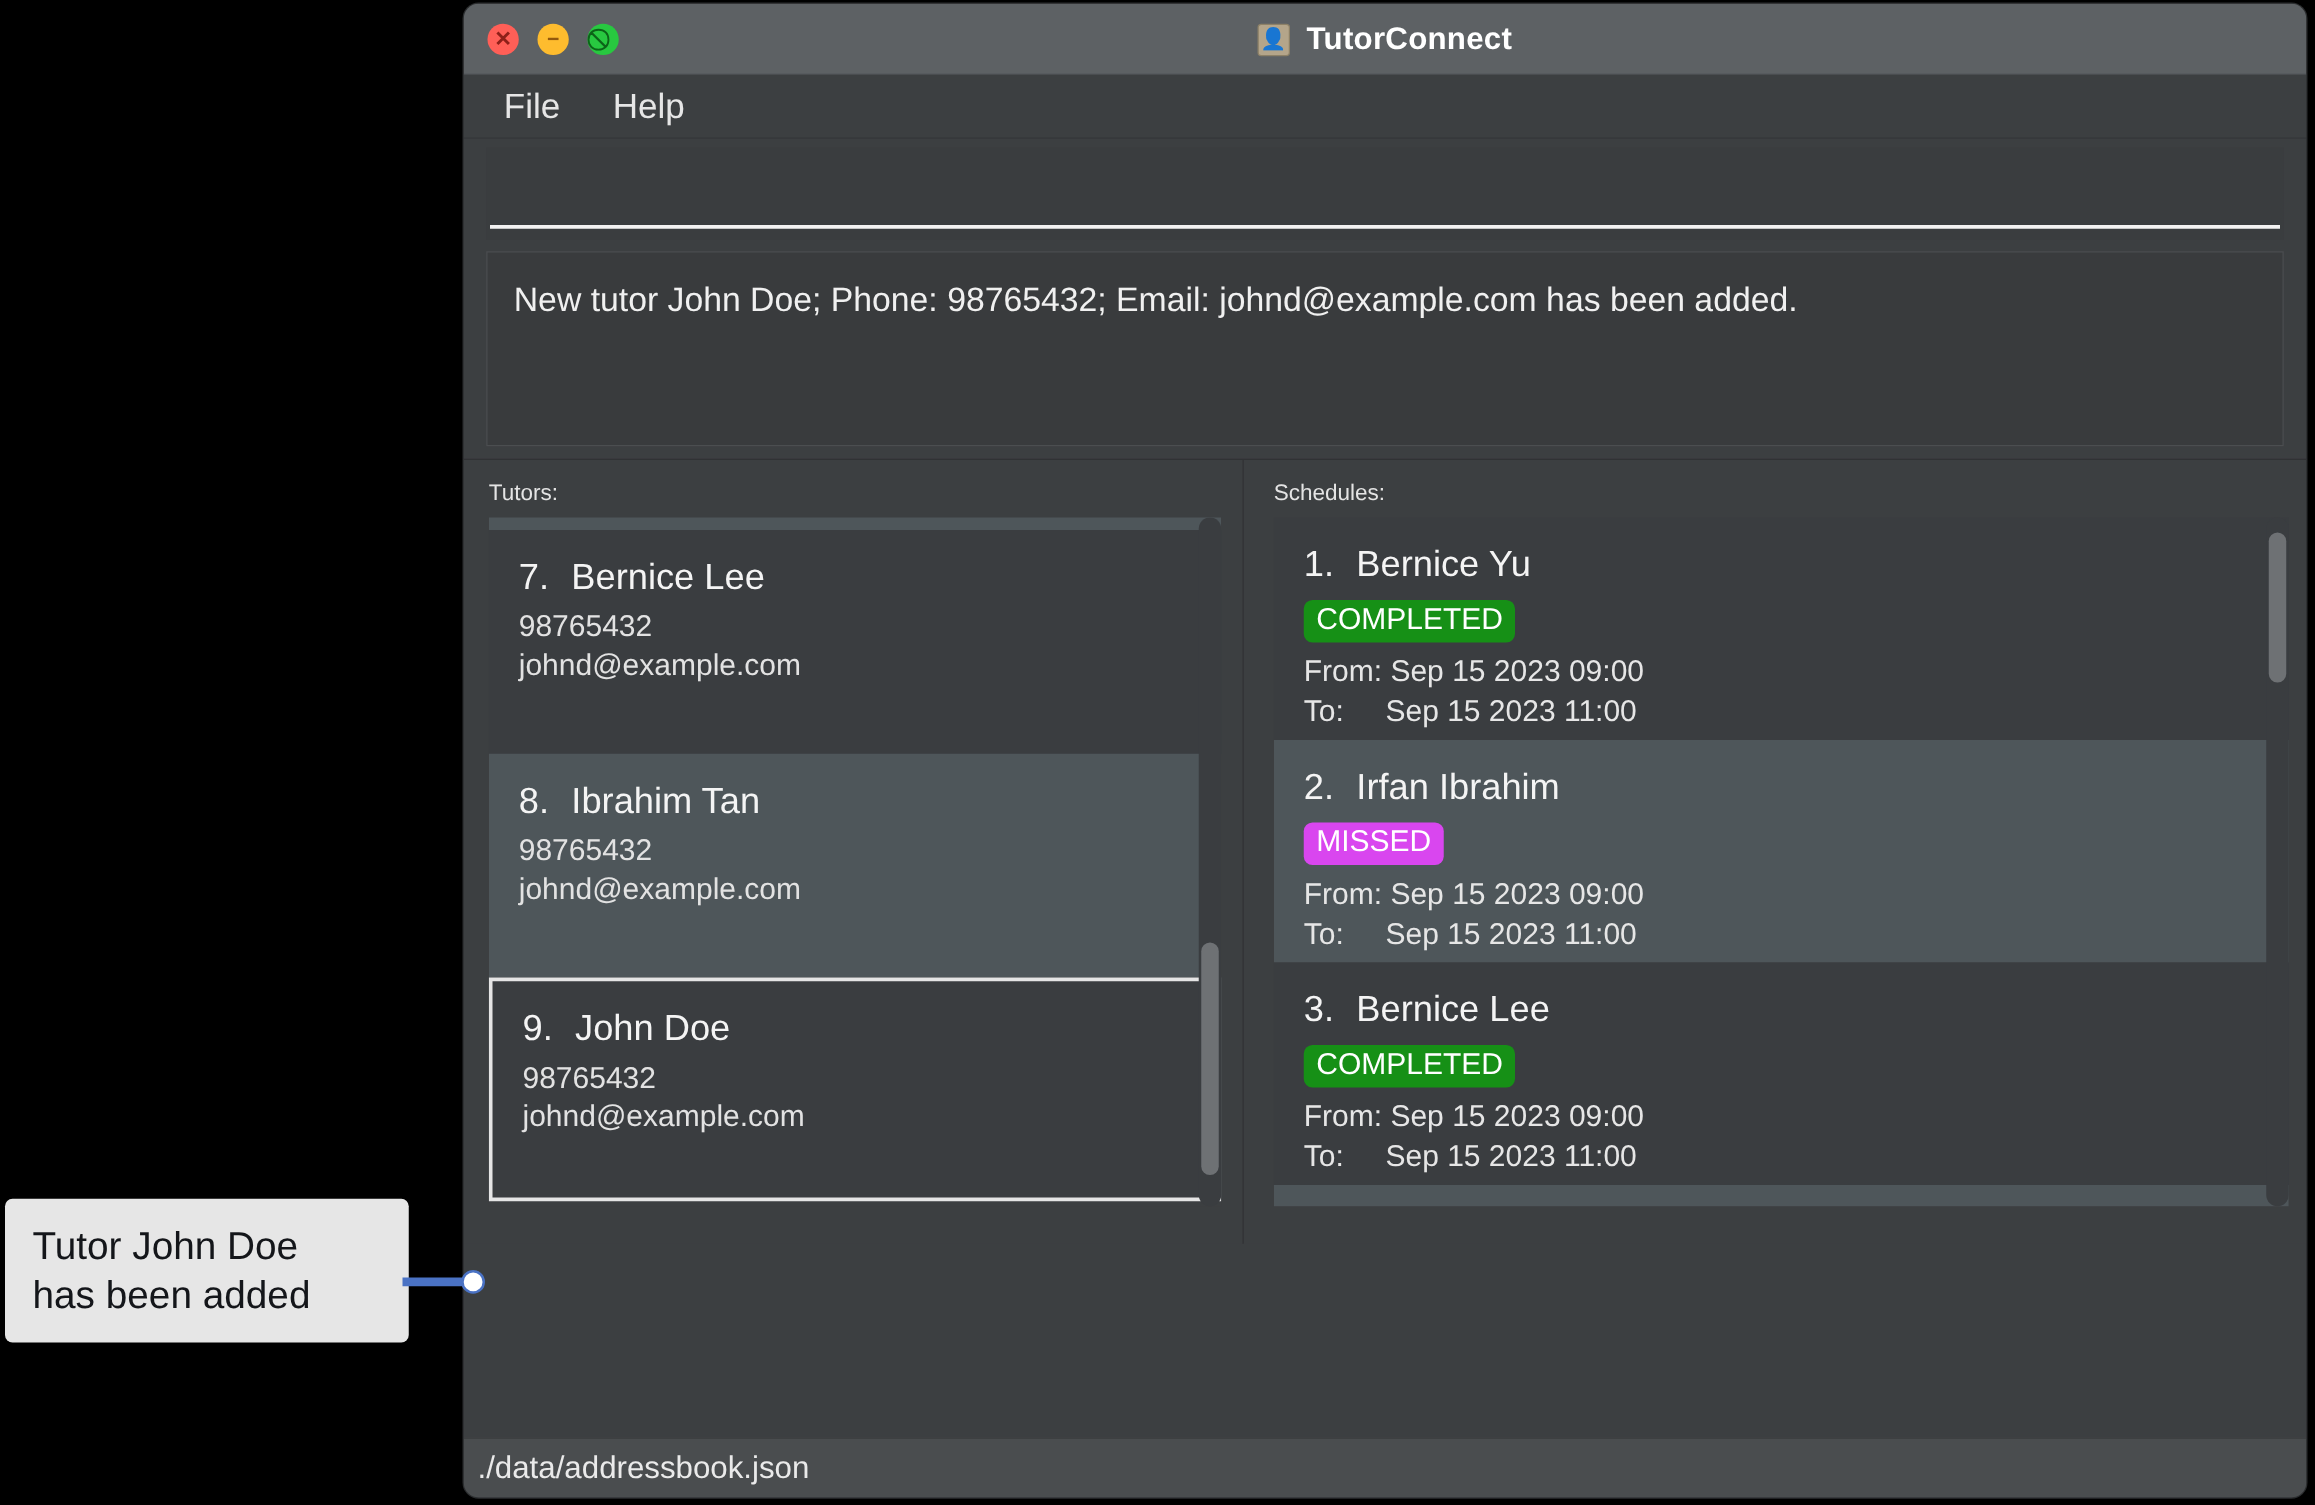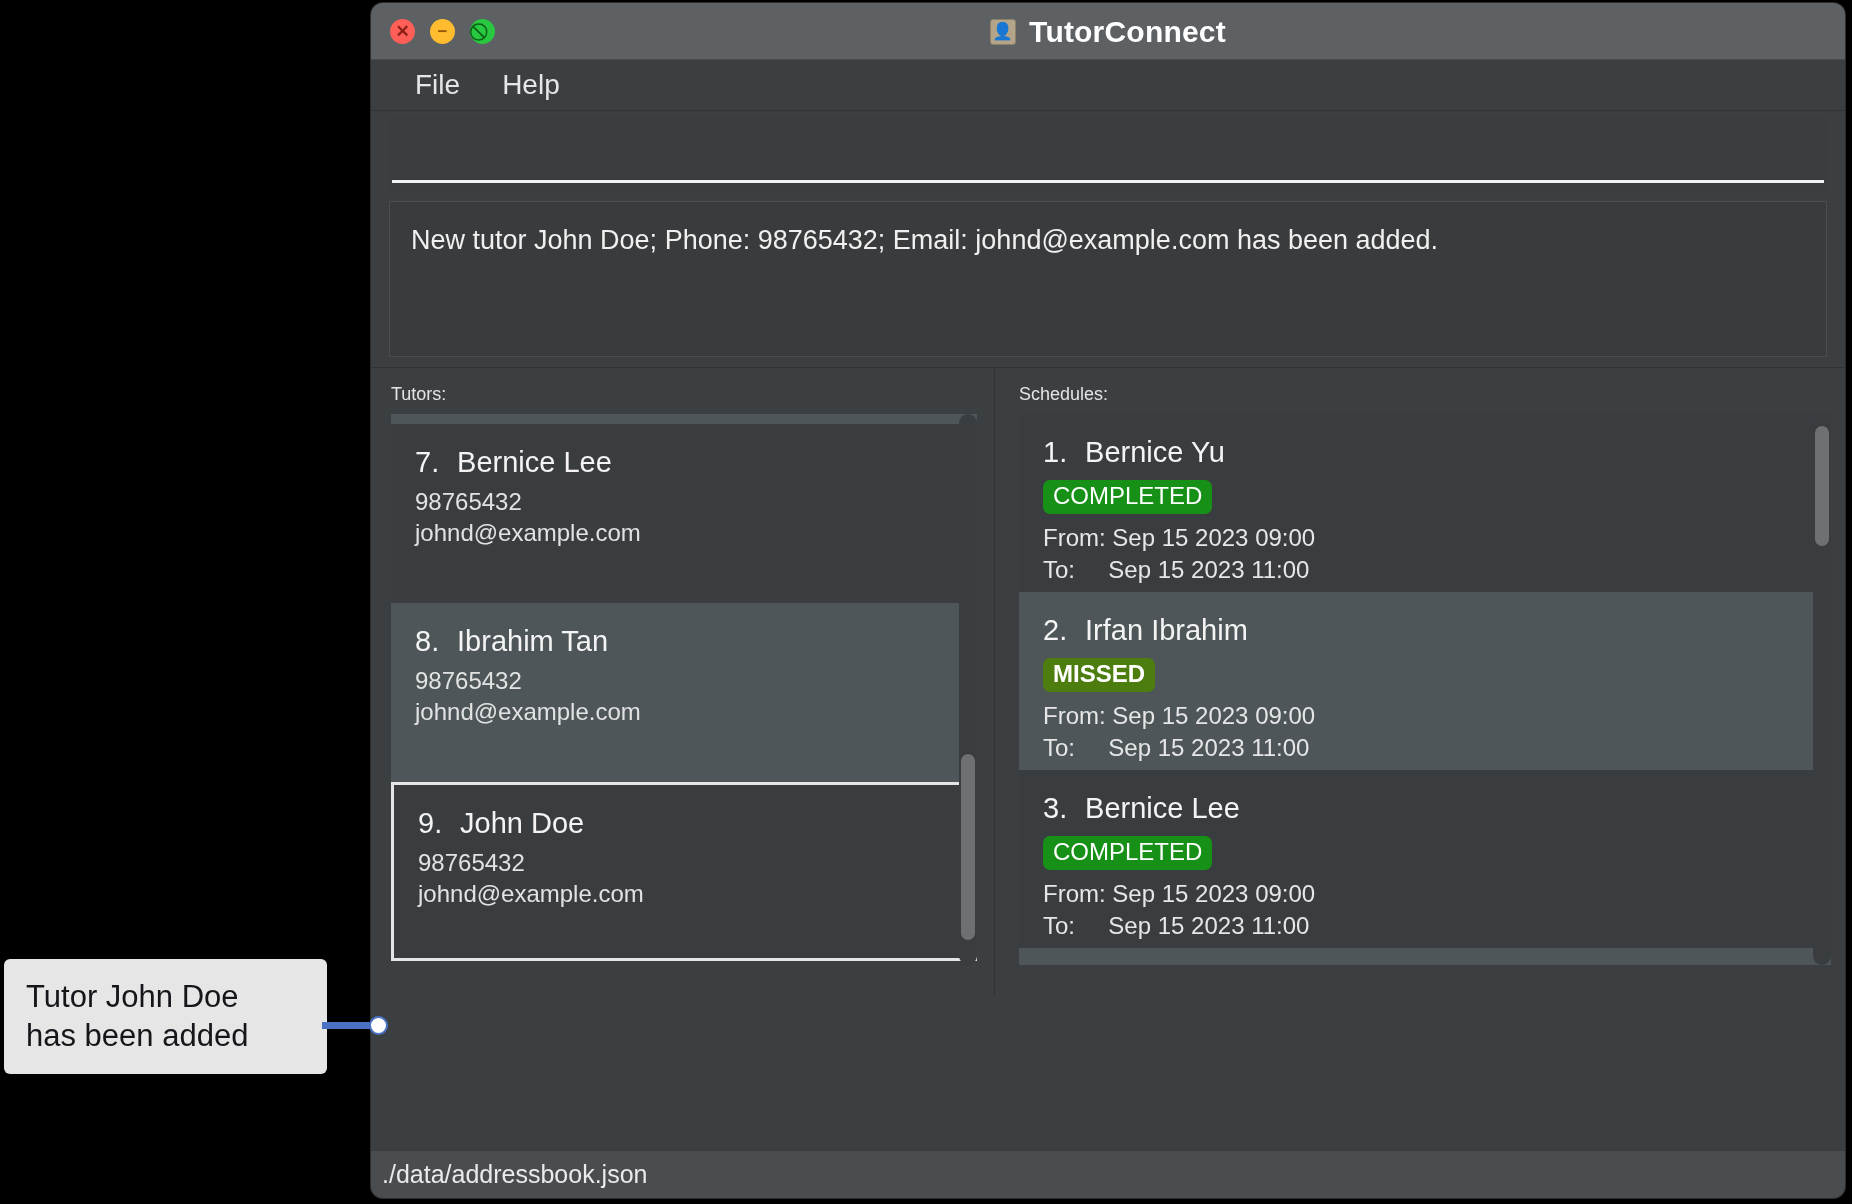--- a/index.html
+++ b/index.html
@@ -44,30 +44,30 @@
   }
   .app-icon {
     width: 26px; height: 26px;
     background: #b4a58a;
     border: 1px solid #8d8167;
     border-radius: 3px;
     display: flex; align-items: center; justify-content: center;
     font-size: 17px; color: #4b4538; line-height: 1;
   }
   .title-text {
-    font-size: 30px; font-weight: bold; color: #ffffff;
+    font-size: 25px; font-weight: bold; color: #ffffff;
     letter-spacing: .2px;
   }
 
   
   .menubar {
     height: 51px;
     background: #3c3f41;
     display: flex; align-items: center;
-    padding-left: 30px; gap: 14px;
+    padding-left: 18px; gap: 14px;
     border-bottom: 1px solid #333638;
   }
   .menu-item {
     font-size: 28px; color: #e6e6e6;
     padding: 2px 14px; border-radius: 3px;
     cursor: default;
   }
 
   
   .cmd-region {
@@ -161,21 +161,21 @@
   .sched-card { padding: 22px 24px 20px 24px; }
   .badge {
     display: inline-block;
     font-size: 24px; color: #ffffff;
     padding: 3px 10px 5px 10px;
     border-radius: 7px;
     margin: 5px 0 8px 0;
     line-height: 1.08;
   }
   .badge.completed { background: #169016; }
-  .badge.missed    { background: #4d7c0f; font-weight: bold; }
+  .badge.missed    { background: #d946ef; }
   .sched-line {
     font-size: 24px; color: #e6e6e6; line-height: 1.33;
     white-space: pre;
   }
 
   
   .scrollbar {
     position: absolute;
     width: 18px;
     background: #3a3d40;

